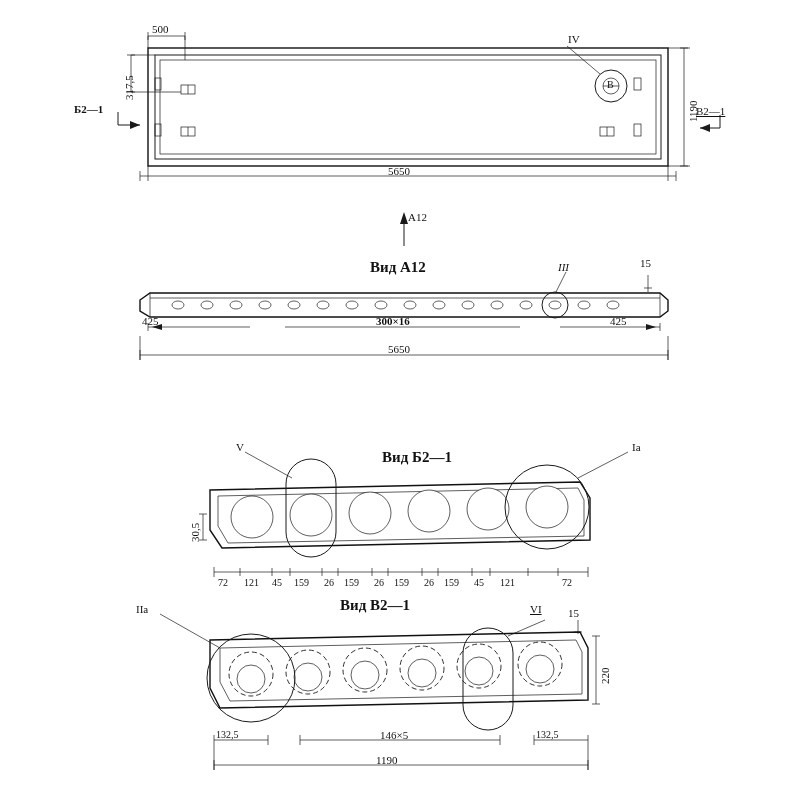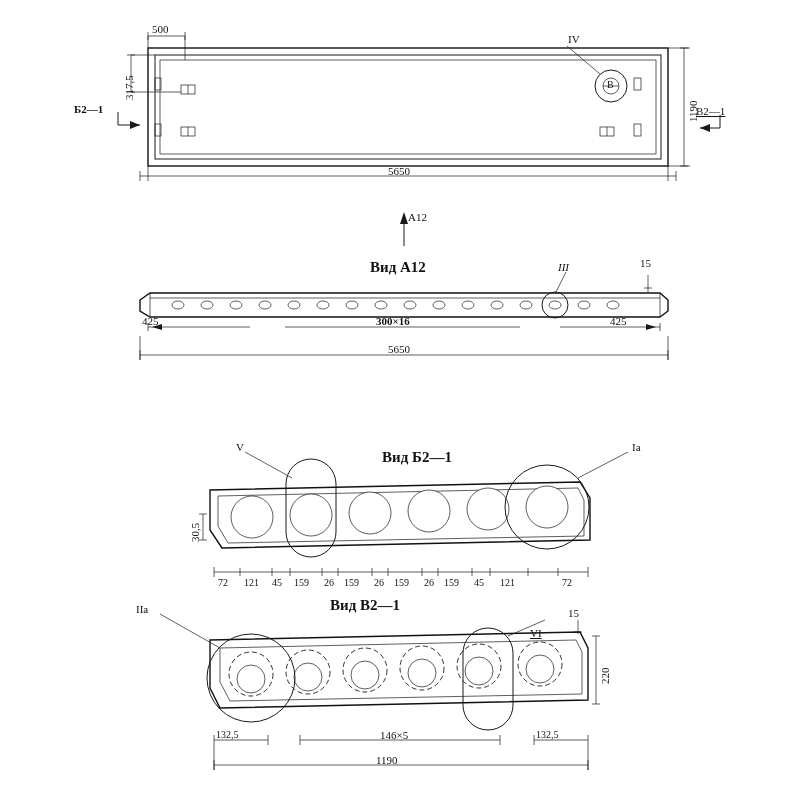--- a/index.html
+++ b/index.html
@@ -271,23 +271,23 @@
   <div class="lbl small" style="left:324px; top:578px;">26</div>
   <div class="lbl small" style="left:344px; top:578px;">159</div>
   <div class="lbl small" style="left:374px; top:578px;">26</div>
   <div class="lbl small" style="left:394px; top:578px;">159</div>
   <div class="lbl small" style="left:424px; top:578px;">26</div>
   <div class="lbl small" style="left:444px; top:578px;">159</div>
   <div class="lbl small" style="left:474px; top:578px;">45</div>
   <div class="lbl small" style="left:500px; top:578px;">121</div>
   <div class="lbl small" style="left:562px; top:578px;">72</div>
 
-  <div class="lbl bold" style="left:330px; top:598px;">Вид В2—1</div>
+  <div class="lbl bold" style="left:340px; top:598px;">Вид В2—1</div>
   <div class="lbl" style="left:136px; top:604px;">IIа</div>
-  <div class="lbl" style="left:530px; top:628px;text-decoration:underline;">VI</div>
+  <div class="lbl" style="left:530px; top:604px;text-decoration:underline;">VI</div>
   <div class="lbl" style="left:568px; top:608px;">15</div>
   <div class="lbl rot90" style="left:600px; top:684px;">220</div>
   <div class="lbl small" style="left:216px; top:730px;">132,5</div>
   <div class="lbl" style="left:380px; top:730px;">146×5</div>
   <div class="lbl small" style="left:536px; top:730px;">132,5</div>
   <div class="lbl" style="left:376px; top:755px;">1190</div>
 
 </div>
 
 </body></html>

